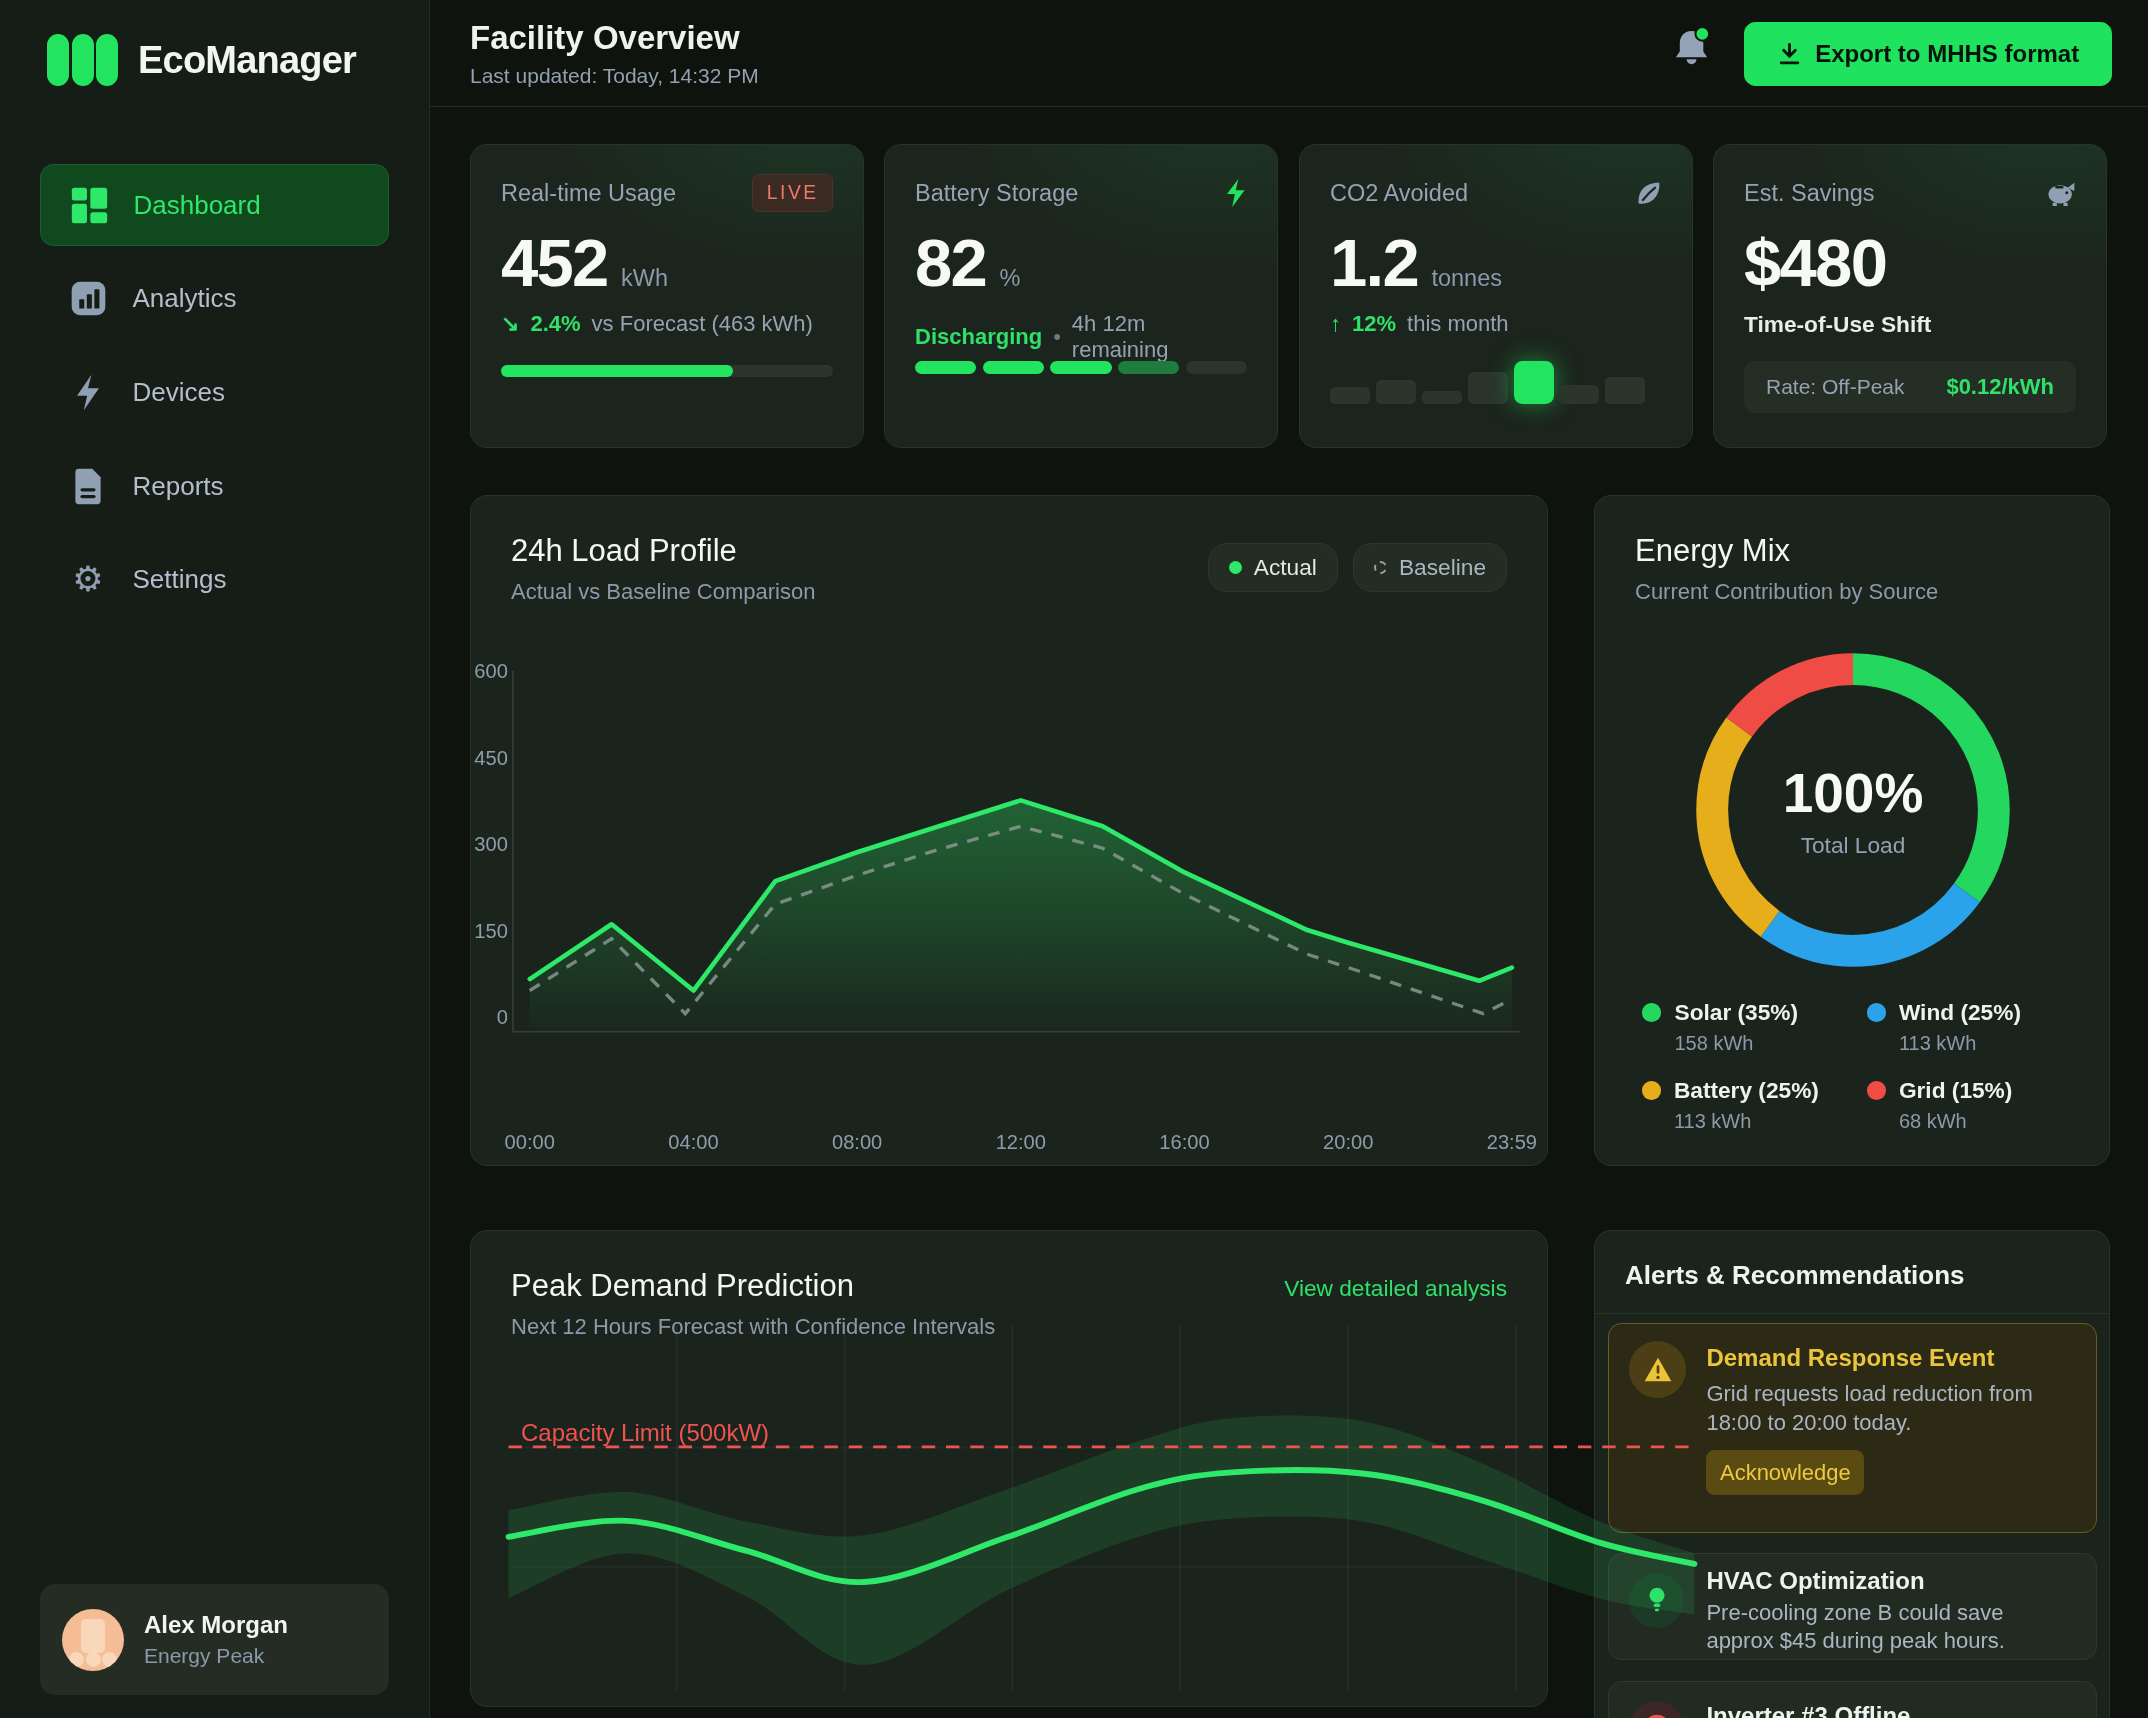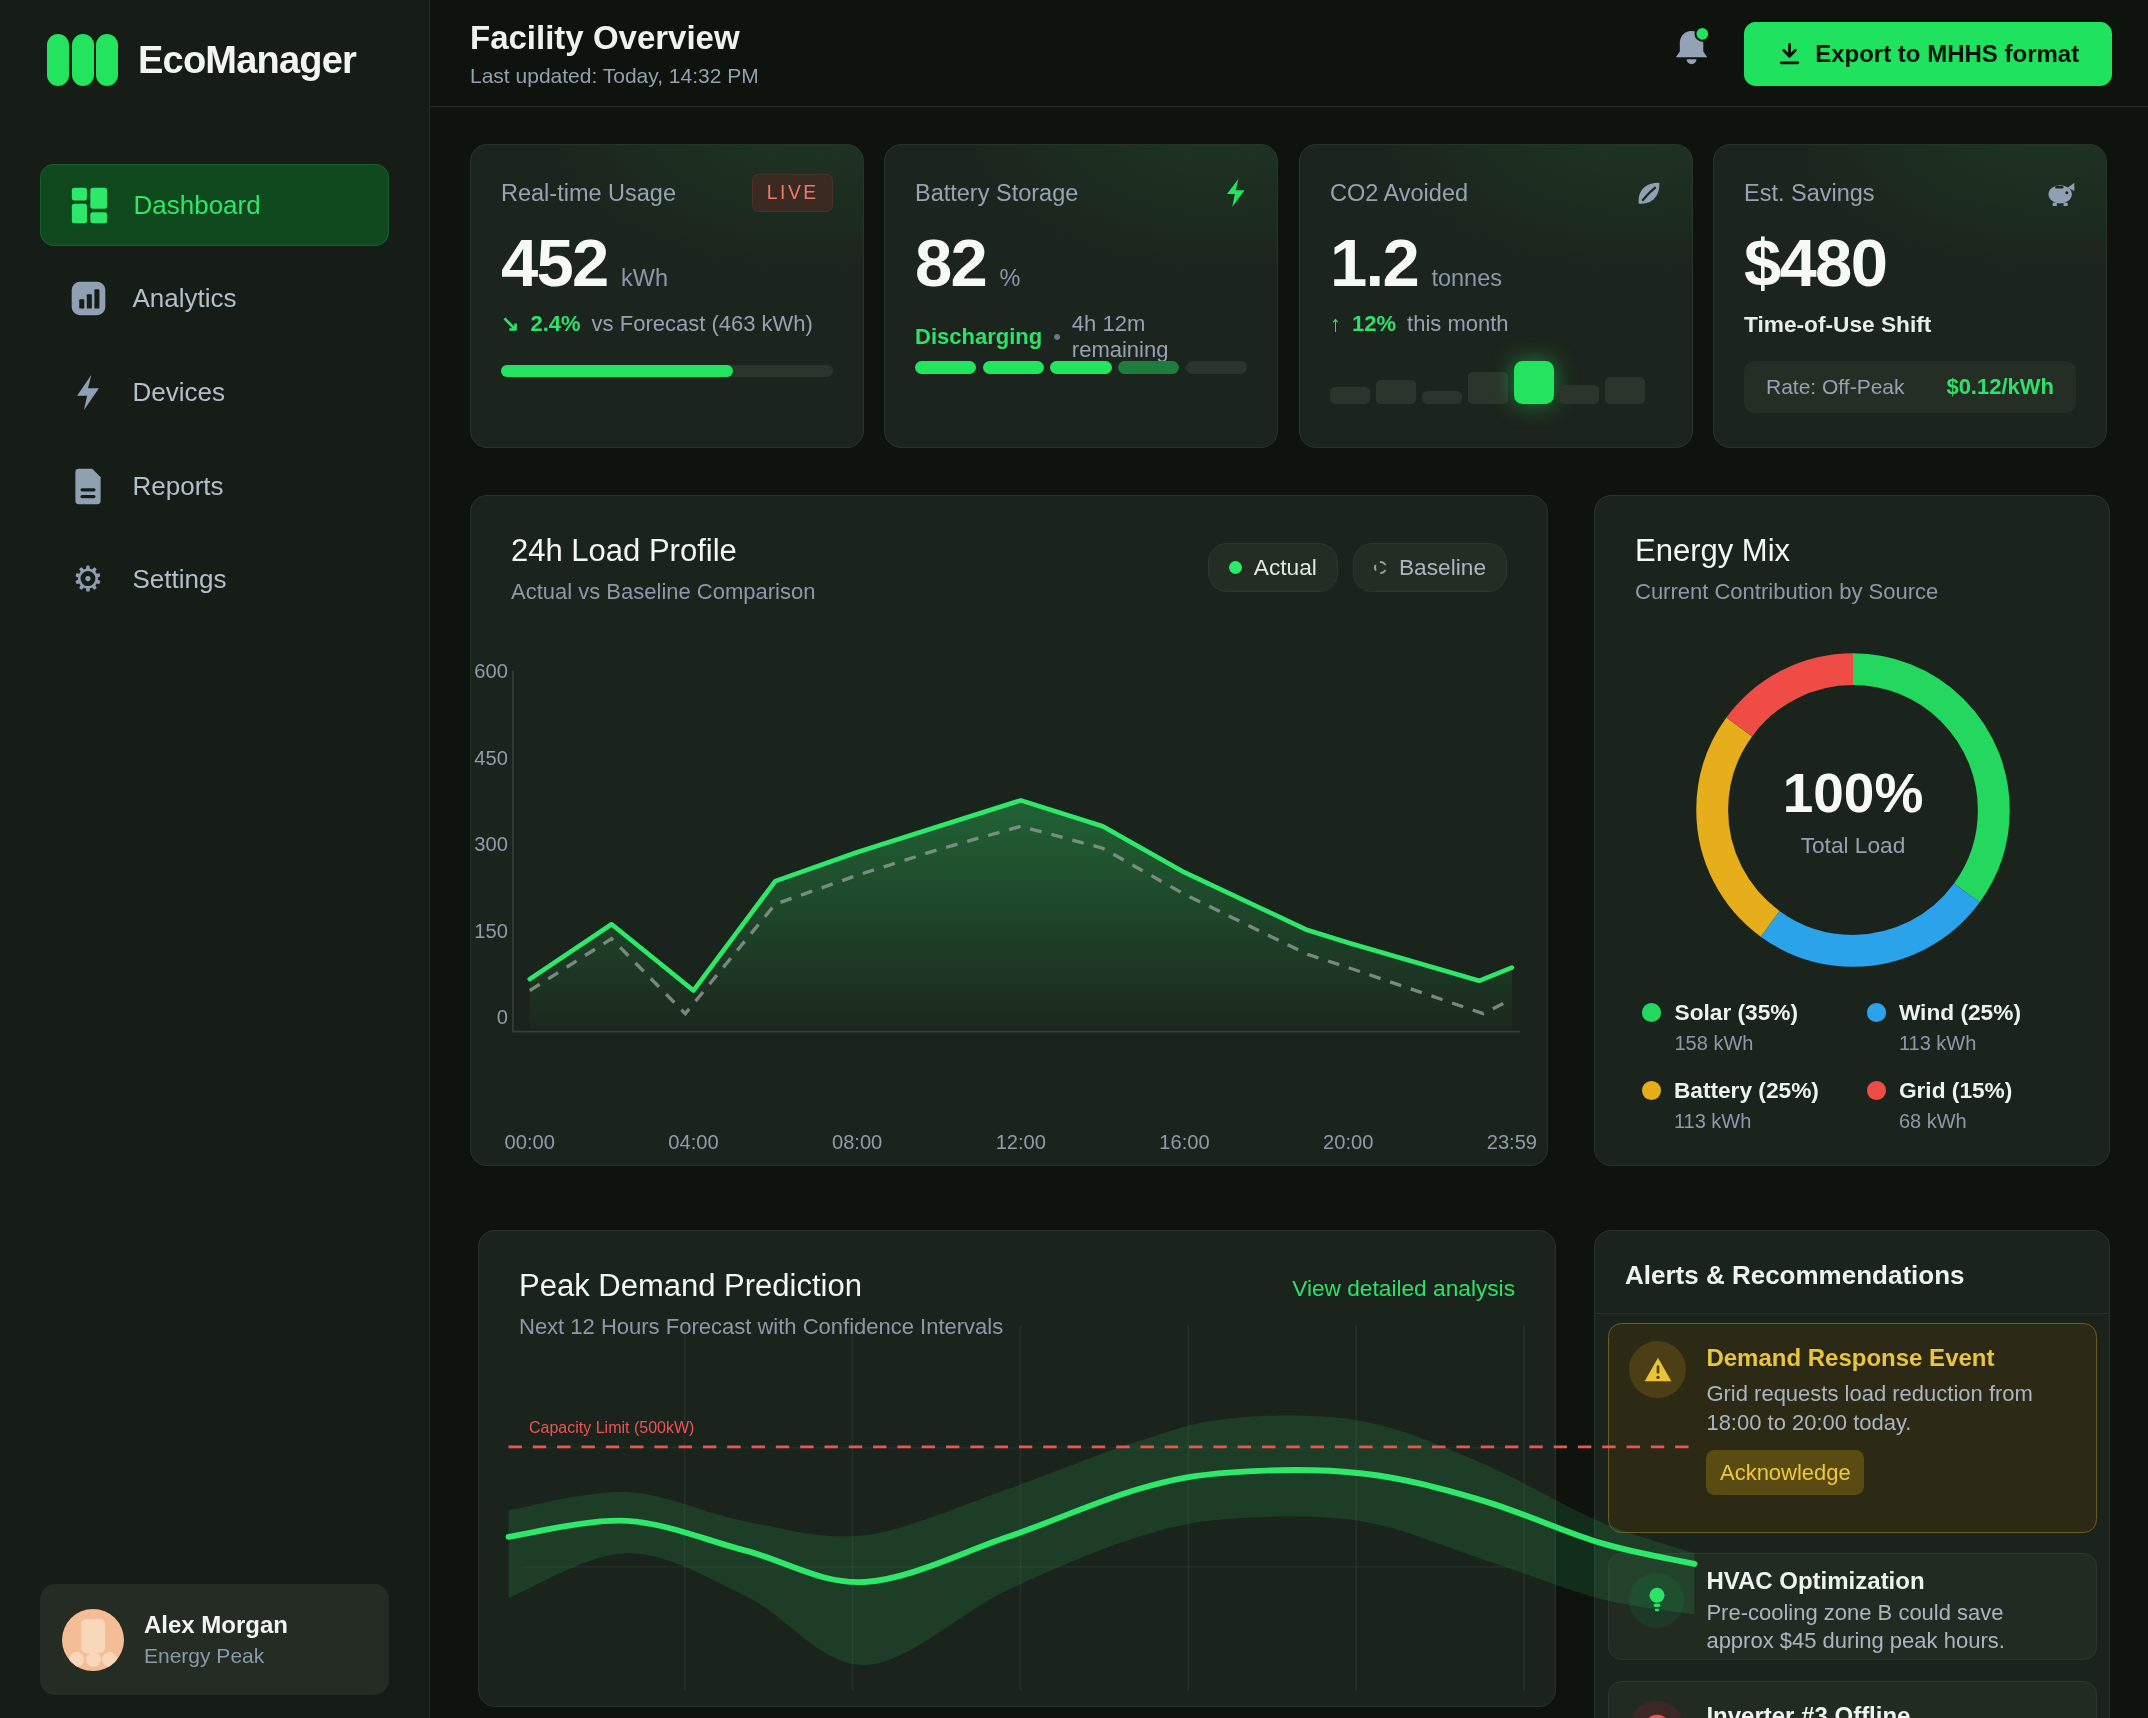--- a/index.html
+++ b/index.html
@@ -64,21 +64,21 @@
   .co2-bars { position:absolute; left:30px; right:30px; top:210px; height:49px; display:flex; align-items:flex-end; gap:5.9px; }
   .co2-bar { width:40px; border-radius:5px; background:#2b352c; }
   .co2-bar.hl { background:#22e45f; box-shadow:0 0 22px rgba(34,228,95,.5); border-radius:8.4px; }
   .rate-box { position:absolute; left:30px; right:30px; top:216px; height:52px; background:#242e24;
     border-radius:10px; display:flex; align-items:center; justify-content:space-between; padding:0 22px; }
   .rate-label { font-size:21px; color:#94a2b3; }
   .rate-value { font-size:22px; font-weight:700; color:#2fe06a; }
   
   #load-card { left:470px; top:495px; width:1078px; height:671px; padding:37px 40px; }
   #mix-card { left:1594px; top:495px; width:516px; height:671px; padding:37px 40px; }
-  #peak-card { left:470px; top:1230px; width:1078px; height:477px; padding:37px 40px;margin-left:8px; }
+  #peak-card { left:470px; top:1230px; width:1078px; height:477px; padding:37px 40px; }
   #alerts-card { left:1594px; top:1230px; width:516px; height:571px; padding:0; }
   .card-title { font-size:31px; font-weight:400; color:#f4f7f4; }
   .card-sub { font-size:22px; color:#8b99ab; margin-top:10px; }
   .chips { position:absolute; top:47px; right:40px; display:flex; gap:15px; }
   .chip { display:flex; align-items:center; gap:11.7px; background:#232d24; border:0.8px solid #2c372d;
     border-radius:19px; padding:0 20px; height:49px; font-size:22.7px; color:#e2e9e2; cursor:pointer; }
   .chip.baseline { color:#aab6c2; }
   .dot { width:13.4px; height:13.4px; border-radius:50%; background:#2ee86a; }
   .dashed-dot { width:13.4px; height:13.4px; border-radius:50%; border:2.1px dashed #97a69d; }
   svg.chart { position:absolute; left:0; top:0; }
@@ -89,21 +89,21 @@
   .donut-val { font-size:55px; font-weight:800; color:#f6f9f6; }
   .donut-lab { font-size:22.7px; color:#93a1b2; }
   .mix-item { position:absolute; display:flex; gap:13.4px; }
   .mix-dot { width:18.5px; height:18.5px; border-radius:50%; margin-top:4.2px; flex:0 0 auto; }
   .mix-name { font-size:22.7px; font-weight:700; }
   .mix-sub { font-size:20px; color:#8b99ab; margin-top:5.9px; }
   #mix-item-0{left:47px; top:503px;gap:14px;} #mix-item-1{left:272px; top:503px;}
   #mix-item-2{left:47px; top:581px;} #mix-item-3{left:272px; top:581px;}
   
   .peak-link { position:absolute; top:44px; right:40px; color:#2fe06a; font-size:22.7px; cursor:pointer; }
-  .cap-label { position:absolute; left:50px; top:188px; color:#ef5350; font-size:16px; }
+  .cap-label { position:absolute; left:50px; top:188px; color:#ef5350; font-size:24px; }
   #peak-overlay { position:absolute; left:470px; top:1309px; width:1242px; height:409px; z-index:6; pointer-events:none; }
   
   .alerts-title { padding:28.5px 30px 22px; font-size:26px; font-weight:700; }
   .alerts-divider { height:0.8px; background:#273127; }
   .alert { position:absolute; left:13.4px; width:489px; border-radius:13.4px; }
   #alert-1 { top:92px; height:210px; background:#2c2915; border:1.3px solid #6b5c20; }
   #alert-2 { top:322px; height:107px; background:#222b22; border:0.8px solid #2d382e; }
   #alert-3 { top:450px; height:126px; background:#222b22; border:0.8px solid #2d382e; }
   .alert-ic { position:absolute; left:20px; border-radius:50%; display:flex; align-items:center; justify-content:center; }
   #alert-1 .alert-ic { top:17px; width:57px; height:57px; background:#4c3f16; }

